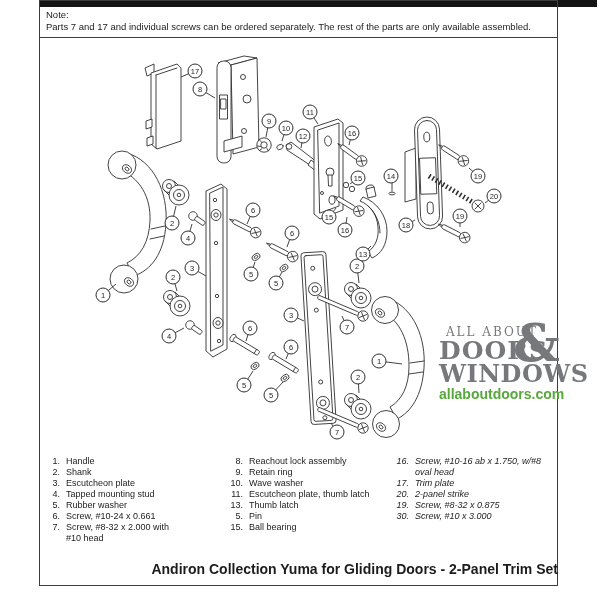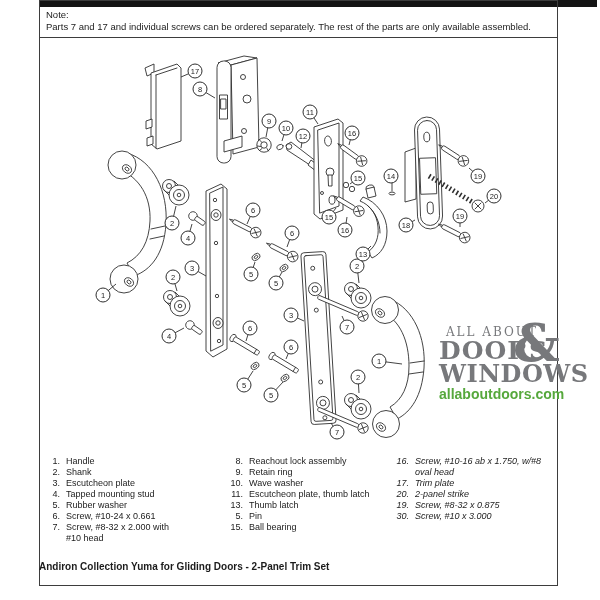--- a/index.html
+++ b/index.html
@@ -33,22 +33,22 @@
   .logo-url{font-family:Liberation Sans, sans-serif;font-weight:bold;font-size:14px;
             line-height:18px;color:var(--lgreen);}
   .parts-col{position:absolute;top:456px;font-size:9px;line-height:11px;}
   #col1{left:42px;width:180px;}
   #col2{left:225px;width:165px;}
   #col3{left:393px;width:162px;font-style:italic;}
   .pl-row{display:flex;}
   .pl-num{width:18px;text-align:right;flex:0 0 18px;}
   #col3 .pl-num{width:16px;flex:0 0 16px;}
   .pl-txt{padding-left:6px;}
-  .caption{position:absolute;left:39px;top:561px;width:519px;text-align:left;
-           font-size:10px;font-weight:bold;}
+  .caption{position:absolute;left:39px;top:561px;width:519px;text-align:right;
+           font-size:14px;font-weight:bold;}
 </style>
 </head>
 <body>
 
 <div id="stage" style="--lg: #77787b; --lgreen: #56a83c;">
 
   <div class="top-bar"></div>
   <div class="page-frame"></div>
 
   <div class="note-box">

